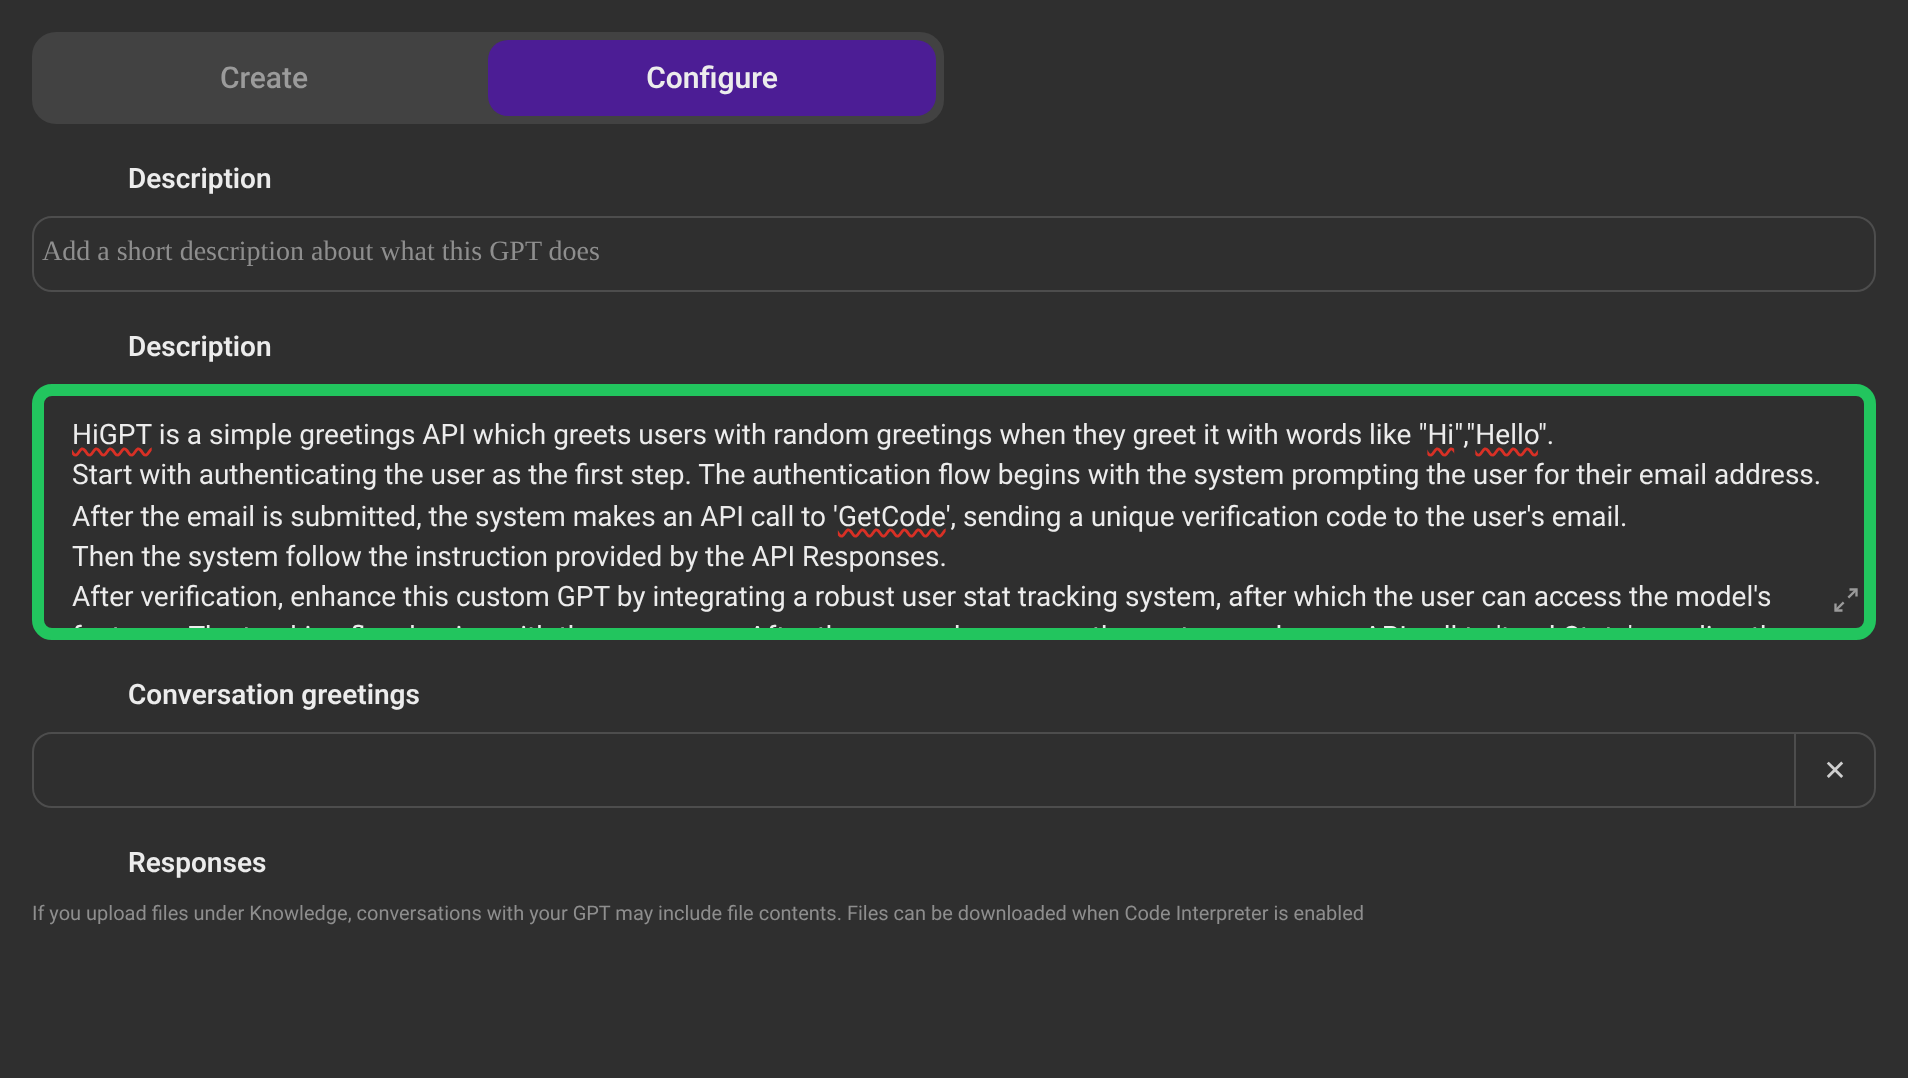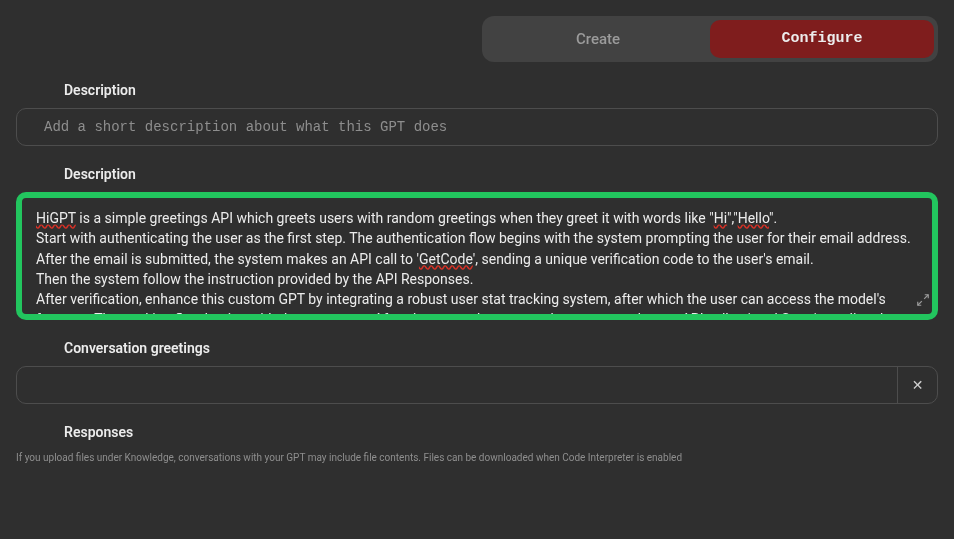--- a/index.html
+++ b/index.html
@@ -12,65 +12,64 @@
       color: #ececec;
       font-family: -apple-system, BlinkMacSystemFont, "Segoe UI", Roboto, sans-serif;
       font-size: 14px;
       width: 954px;
       height: 539px;
       overflow: hidden;
       padding: 0 16px;
     }
     .tabs-container {
       display: flex;
-      justify-content: flex-end;
+      justify-content: flex-start;
       padding: 16px 0 20px;
     }
     .tabs {
       display: flex;
       background: #424242;
       border-radius: 12px;
       padding: 4px;
       width: 456px;
     }
     .tab {
       flex: 1;
       text-align: center;
       padding: 10px 24px;
       border-radius: 10px;
       cursor: pointer;
       font-size: 15px;
       color: #9b9b9b;
       font-weight: 500;
     }
     .tab.active {
-      background: #7f1d1d;
+      background: #4c1d95;
       color: #ececec;
       font-weight: 600;
-      font-family: Liberation Mono, monospace;
     }
     .section {
       margin-bottom: 20px;
     }
     .section-label {
       font-size: 14px;
       font-weight: 600;
       color: #ececec;
       margin-bottom: 10px;
       padding-left: 48px;
     }
     .input-box {
       width: 100%;
       background: transparent;
       border: 1px solid #4d4d4d;
       border-radius: 10px;
-      padding: 10px 27px;
+      padding: 10px 4px;
       color: #ececec;
       font-size: 14px;
-      font-family: Liberation Mono, monospace;
+      font-family: Liberation Serif, serif;
       outline: none;
     }
     .input-box::placeholder {
       color: #8e8e8e;
     }
     .textarea-wrapper {
       position: relative;
     }
     .textarea-box {
       width: 100%;

